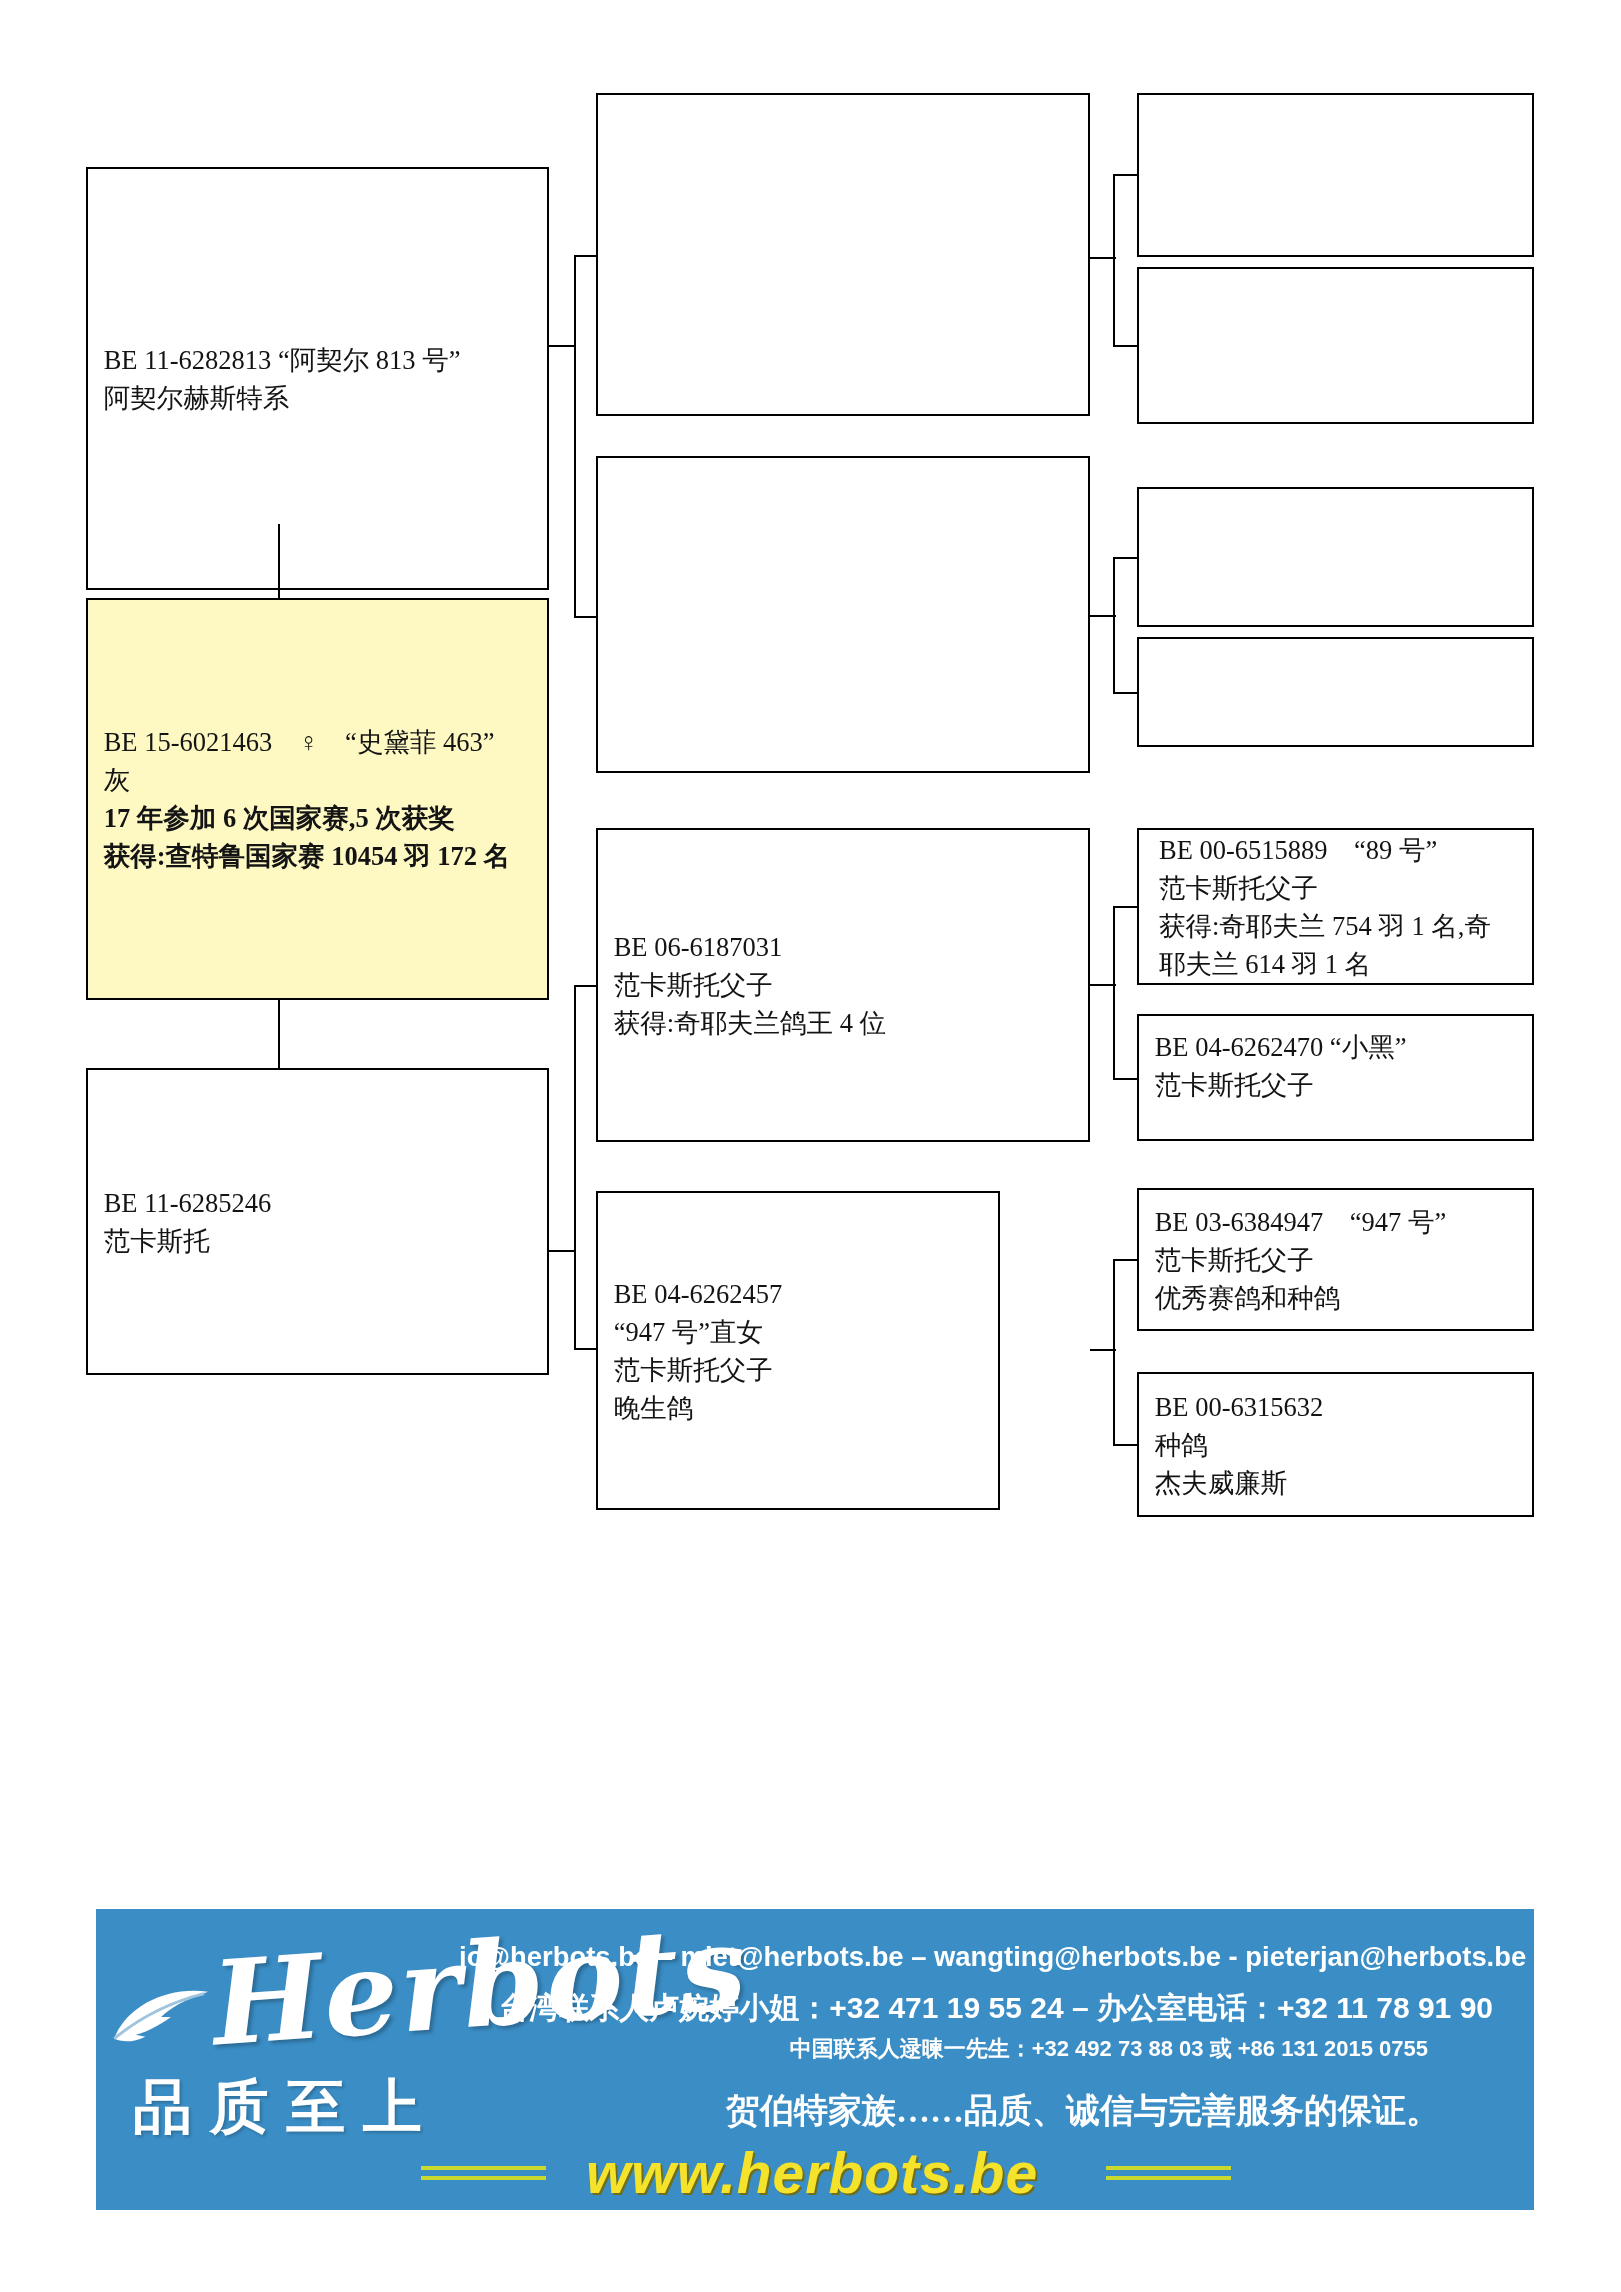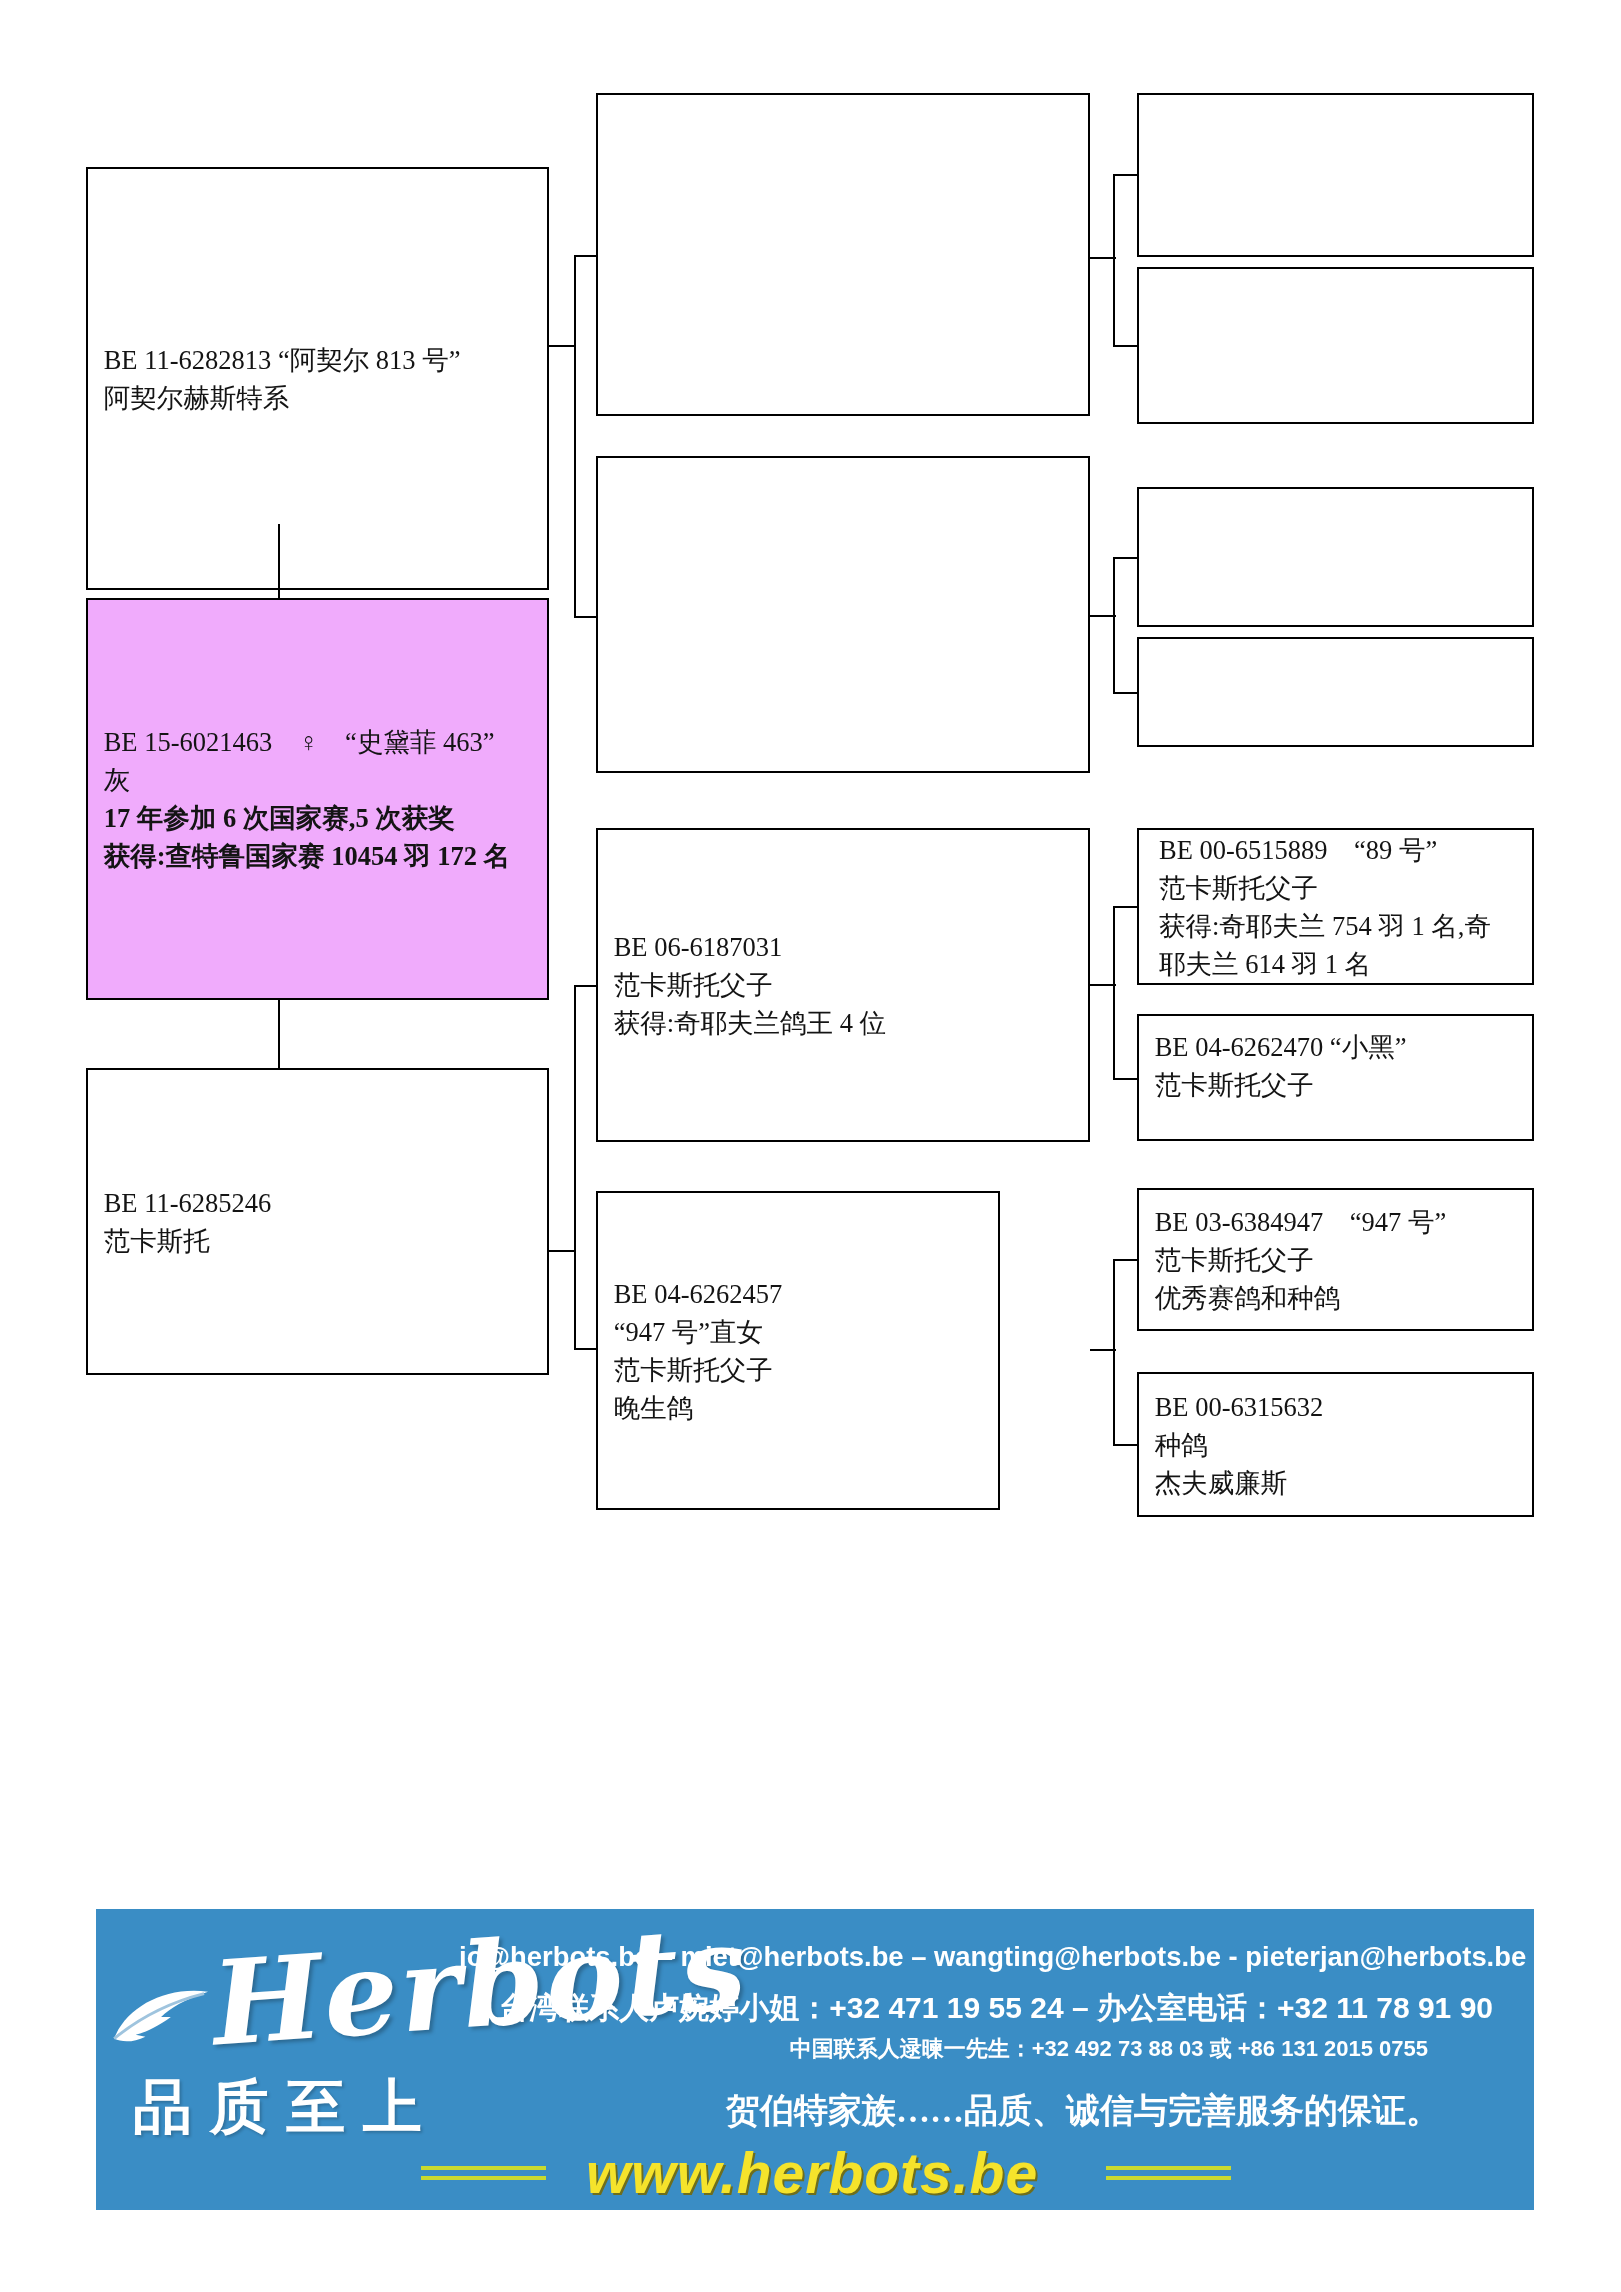--- a/index.html
+++ b/index.html
@@ -6,21 +6,21 @@
   .page {
     position:relative; width:1621px; height:2293px; background:#ffffff;
     font-family:"Liberation Serif","DejaVu Serif",serif; overflow:hidden;
   }
   
   .pbox {
     position:absolute; box-sizing:border-box; border:2px solid #000;
     background:#ffffff; display:flex; flex-direction:column; justify-content:center;
     padding:7.8px 15.7px; font-size:26.5px; line-height:38px; color:#141414;
   }
-  .pbox.highlight { background:#f0abfc; }
+  .pbox.highlight { background:#fef9c3; }
   .pline { white-space:normal; }
   .pline.bold { font-weight:bold; }
   
   .cline { position:absolute; background:#000; }
   
   .banner {
     position:absolute; left:96px; top:1909px; width:1438px; height:301px;
     background:#3a8dc5; font-family:"Liberation Sans","DejaVu Sans",sans-serif;
   }
   .logo-script {

